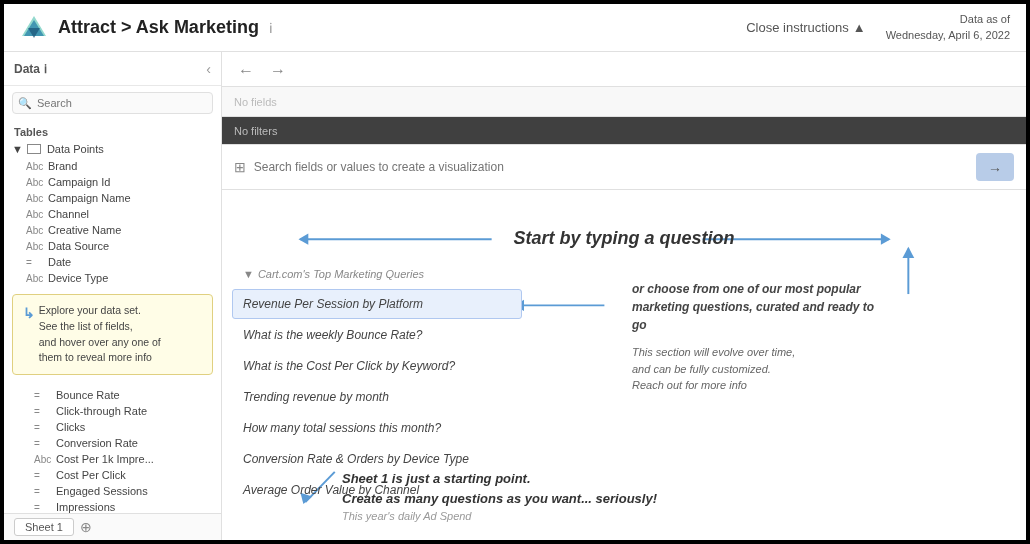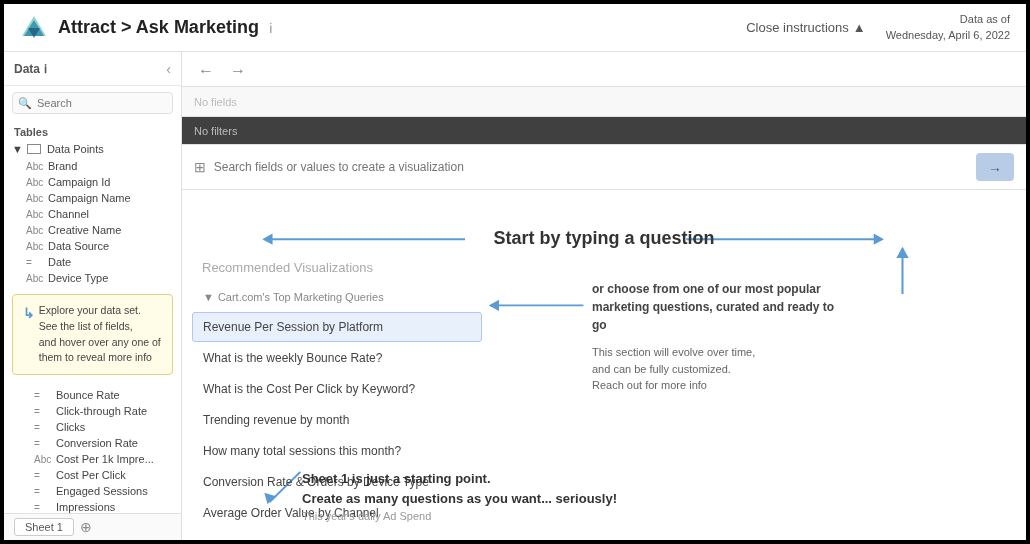--- a/index.html
+++ b/index.html
@@ -14,21 +14,21 @@
     .header-title { font-size: 18px; font-weight: 600; color: #222; }
     .info-icon { color: #999; font-size: 14px; cursor: pointer; }
     .header-right { display: flex; align-items: center; gap: 20px; margin-left: 12px; }
     .close-instructions-btn { display: flex; align-items: center; gap: 4px; font-size: 13px; color: #555; cursor: pointer; background: none; border: none; }
     .data-as-of { text-align: right; font-size: 11px; color: #555; line-height: 1.4; }
 
     
     .main-layout { display: flex; flex: 1; overflow: hidden; }
 
     
-    .sidebar { width: 178px; border-right: 1px solid #e0e0e0; background: #fff; display: flex; flex-direction: column; overflow: hidden; }
+    .sidebar { width: 218px; border-right: 1px solid #e0e0e0; background: #fff; display: flex; flex-direction: column; overflow: hidden; }
     .sidebar-header { display: flex; align-items: center; justify-content: space-between; padding: 8px 10px; border-bottom: 1px solid #e8e8e8; }
     .sidebar-header-title { font-size: 12px; font-weight: 600; color: #555; display: flex; align-items: center; gap: 4px; }
     .collapse-btn { background: none; border: none; cursor: pointer; color: #999; font-size: 14px; }
     .search-box { margin: 6px 8px; position: relative; }
     .search-box input { width: 100%; padding: 4px 8px 4px 24px; border: 1px solid #e0e0e0; border-radius: 4px; font-size: 11px; color: #555; background: #fafafa; }
     .search-box .search-icon-inner { position: absolute; left: 6px; top: 50%; transform: translateY(-50%); color: #aaa; font-size: 11px; }
     .sidebar-section-label { font-size: 11px; font-weight: 700; color: #555; padding: 6px 10px 2px; }
     .sidebar-items { flex: 1; overflow-y: auto; }
     .sidebar-group { margin-bottom: 2px; }
     .sidebar-group-header { display: flex; align-items: center; gap: 4px; padding: 3px 8px; font-size: 11px; color: #444; cursor: pointer; }
@@ -59,21 +59,21 @@
     .fields-bar { display: flex; align-items: center; gap: 6px; padding: 4px 12px; border-bottom: 1px solid #e0e0e0; background: #f8f8f8; min-height: 30px; }
     .filters-bar { display: flex; align-items: center; gap: 6px; padding: 4px 12px; border-bottom: 1px solid #e0e0e0; background: #404040; min-height: 28px; }
 
     
     .question-bar-area { padding: 8px 12px; border-bottom: 1px solid #e0e0e0; background: #fff; display: flex; align-items: center; gap: 8px; }
     .question-icon { color: #888; font-size: 14px; }
     .question-input { flex: 1; border: none; outline: none; font-size: 12px; color: #aaa; background: transparent; }
     .run-btn { background: #b8cce8; border: none; border-radius: 4px; padding: 6px 12px; cursor: pointer; color: #555; font-weight: bold; font-size: 14px; }
 
     
-    .main-content { flex: 1; overflow: hidden; position: relative; background: #fff; }
+    .main-content { flex: 1; overflow: hidden; position: relative; background: #fff; font-style: italic; }
 
     
     .start-typing-label { position: absolute; top: 38px; left: 50%; transform: translateX(-50%); font-size: 18px; font-weight: 600; color: #333; white-space: nowrap; }
 
     
     .rec-viz-section { position: absolute; top: 70px; left: 10px; width: 290px; }
     .rec-viz-title { font-size: 13px; color: #aaa; padding: 0 0 8px 10px; }
     .rec-viz-list { display: flex; flex-direction: column; gap: 1px; }
     .rec-viz-item { padding: 7px 10px; font-size: 12px; color: #444; cursor: pointer; border: 1px solid transparent; border-radius: 3px; }
     .rec-viz-item.highlighted { background: #e8f0fc; border-color: #b0c8f0; }
@@ -265,21 +265,20 @@
           <line x1="390" y1="122" x2="300" y2="122" stroke="#5b9bd5" stroke-width="2"></line>
           <polygon points="298,122 308,116 308,128" fill="#5b9bd5"></polygon>
 
           <line x1="115" y1="298" x2="85" y2="330" stroke="#5b9bd5" stroke-width="2"></line>
           <polygon points="83,332 80,320 92,324" fill="#5b9bd5"></polygon>
         </svg>
 
         <div class="start-typing-label">Start by typing a question</div>
 
         <div class="rec-viz-section">
-          <div class="rec-viz-title">Recommended Visualizations</div>
           <div class="rec-viz-list">
 
             <div class="rec-viz-item" style="color:#888;font-size:11px;display:flex;align-items:center;gap:4px;">
               <span>▼</span>
               <span>Cart.com's Top Marketing Queries</span>
             </div>
             <div class="rec-viz-item highlighted">Revenue Per Session by Platform</div>
             <div class="rec-viz-item">What is the weekly Bounce Rate?</div>
             <div class="rec-viz-item">What is the Cost Per Click by Keyword?</div>
             <div class="rec-viz-item">Trending revenue by month</div>

